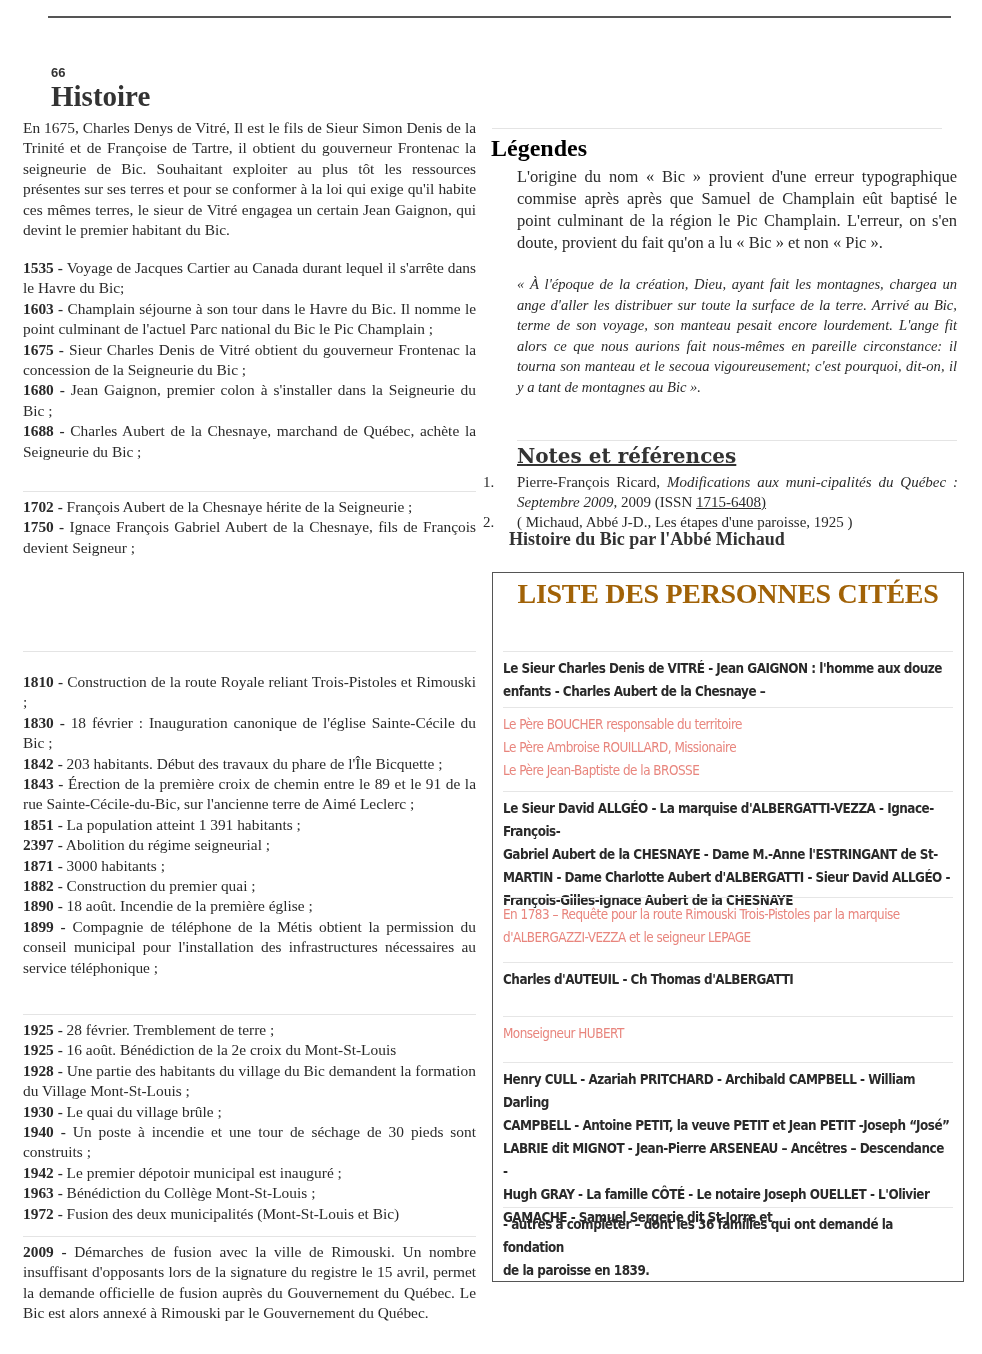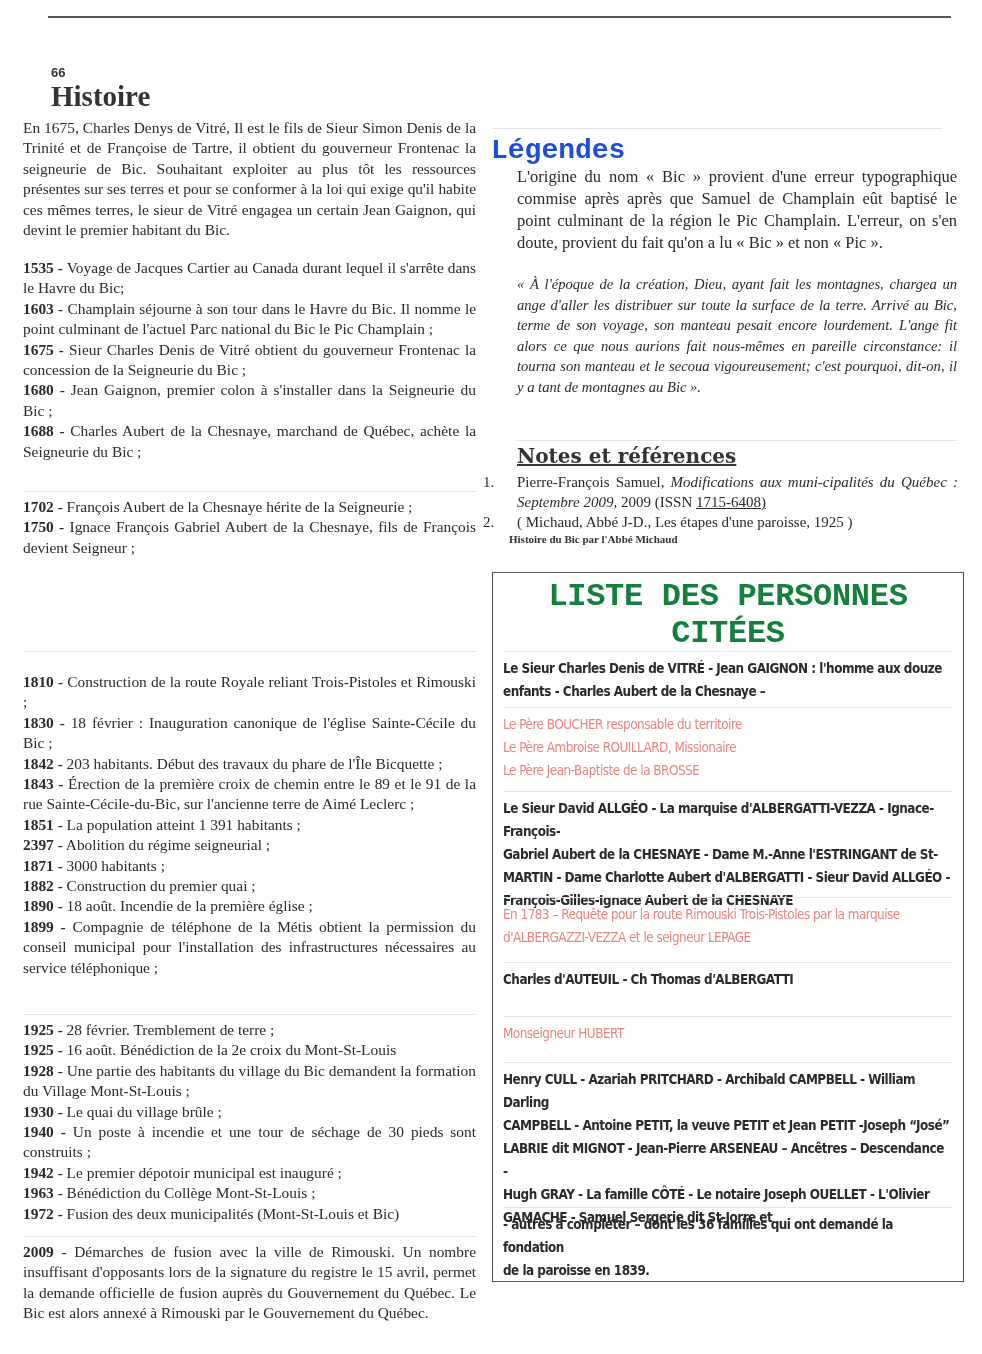--- a/index.html
+++ b/index.html
@@ -6,32 +6,32 @@
   body { width:982px; height:1354px; position:relative; overflow:hidden; color:#2a2a2a;
          font-family:"Liberation Serif","DejaVu Serif",serif; }
   .top-rule { position:absolute; left:48px; top:16px; width:903px; height:2px; background:#555; }
   .page-num { position:absolute; left:51px; top:65px; font-family:"Liberation Sans",sans-serif; font-weight:bold; font-size:13px; color:#333; }
   .h-histoire { position:absolute; left:51px; top:80px; font-family:"Liberation Serif",serif; font-weight:bold; font-size:29px; color:#333; margin:0; }
   .left { position:absolute; left:23px; width:453px; font-size:15.4px; line-height:20.4px; text-align:justify; }
   .left p { margin:0; }
   .yr { font-weight:bold; }
   .sep { position:absolute; height:1px; background:#e4e4e4; }
   .right-legend { position:absolute; left:517px; width:440px; font-size:16.5px; line-height:22px; text-align:justify; }
-  .h-legendes { position:absolute; left:491px; top:135px; font-family:Liberation Mono, monospace; font-weight:bold; font-size:28px; color:#1d4ed8; margin:0; }
+  .h-legendes { position:absolute; left:491px; top:135px; font-family:Liberation Serif, serif; font-weight:bold; font-size:24px; color:#000000; margin:0; }
   .quote { position:absolute; left:517px; top:274px; width:440px; font-style:italic; font-size:14.6px; line-height:20.5px; text-align:justify; }
   .h-notes { position:absolute; left:517px; top:444px; font-family:"DejaVu Serif",serif; font-weight:bold; font-size:20px; color:#333; margin:0;text-decoration:underline; }
   .notes { position:absolute; left:483px; top:472px; width:475px; font-size:15px; line-height:20px; }
   .note { display:flex; }
   .note .num { width:34px; flex:none; }
   .note .txt { flex:1; text-align:justify; }
   .note .ital { font-style:italic; }
   .note .ul { text-decoration:underline; }
-  .note-sub { margin-left:26px; font-weight:bold; font-size:11px; line-height:15px; color:#333; }
+  .note-sub { margin-left:26px; font-weight:bold; font-size:18px; line-height:15px; color:#333; }
   .box { position:absolute; left:492px; top:572px; width:472px; height:710px; border:1.5px solid #555; box-sizing:border-box; }
-  .box-title { text-align:center; font-family:Liberation Mono, monospace; font-weight:bold; font-size:32px; color:#15803d; margin-top:5px; letter-spacing:-0.3px; }
+  .box-title { text-align:center; font-family:Liberation Serif, serif; font-weight:bold; font-size:28px; color:#a16207; margin-top:5px; letter-spacing:-0.3px; }
   .box-sub { text-align:center; font-family:"Liberation Sans",sans-serif; font-size:20px; color:#e57a72; margin-top:2px; }
   .entry { font-family:"DejaVu Sans","Liberation Sans",sans-serif; font-weight:bold; font-size:14px; line-height:23px; color:#2a2a2a; letter-spacing:-0.6px; transform:scaleX(0.86); transform-origin:left top; width:520px; position:absolute; left:10px; }
   .entry.red { color:#e8857d; font-weight:normal; }
   .bsep { position:absolute; left:10px; width:450px; height:1px; background:#e6e6e6; }
 </style>
 </head>
 <body>
 
 <div class="top-rule"></div>
 <div class="page-num">66</div>
@@ -84,21 +84,21 @@
 <div class="sep" style="left:492px; top:128px; width:450px;"></div>
 <h2 class="h-legendes">Légendes</h2>
 <div class="right-legend" style="top:166px;">L'origine du nom « Bic » provient d'une erreur typographique commise après après que Samuel de Champlain eût baptisé le point culminant de la région le Pic Champlain. L'erreur, on s'en doute, provient du fait qu'on a lu « Bic » et non « Pic ».</div>
 <div class="quote">« À l'époque de la création, Dieu, ayant fait les montagnes, chargea un ange d'aller les distribuer sur toute la surface de la terre. Arrivé au Bic, terme de son voyage, son manteau pesait encore lourdement. L'ange fit alors ce que nous aurions fait nous-mêmes en pareille circonstance: il tourna son manteau et le secoua vigoureusement; c'est pourquoi, dit-on, il y a tant de montagnes au Bic ».</div>
 
 <div class="sep" style="left:517px; top:440px; width:440px;"></div>
 <h2 class="h-notes">Notes et références</h2>
 <div class="notes">
   <div class="note">
     <span class="num">1.</span>
-    <span class="txt"><span>Pierre-François Samuel, </span><span class="ital">Modifications aux muni-cipalités du Québec : Septembre 2009</span><span>, 2009 (ISSN </span><span class="ul">1715-6408)</span></span>
+    <span class="txt"><span>Pierre-François Ricard, </span><span class="ital">Modifications aux muni-cipalités du Québec : Septembre 2009</span><span>, 2009 (ISSN </span><span class="ul">1715-6408)</span></span>
   </div>
   <div class="note">
     <span class="num">2.</span>
     <span class="txt">( Michaud, Abbé J-D., Les étapes d'une paroisse, 1925 )</span>
   </div>
   <div class="note-sub">Histoire du Bic par l'Abbé Michaud</div>
 </div>
 
 <div class="box">
   <div class="box-title">LISTE DES PERSONNES CITÉES</div>

